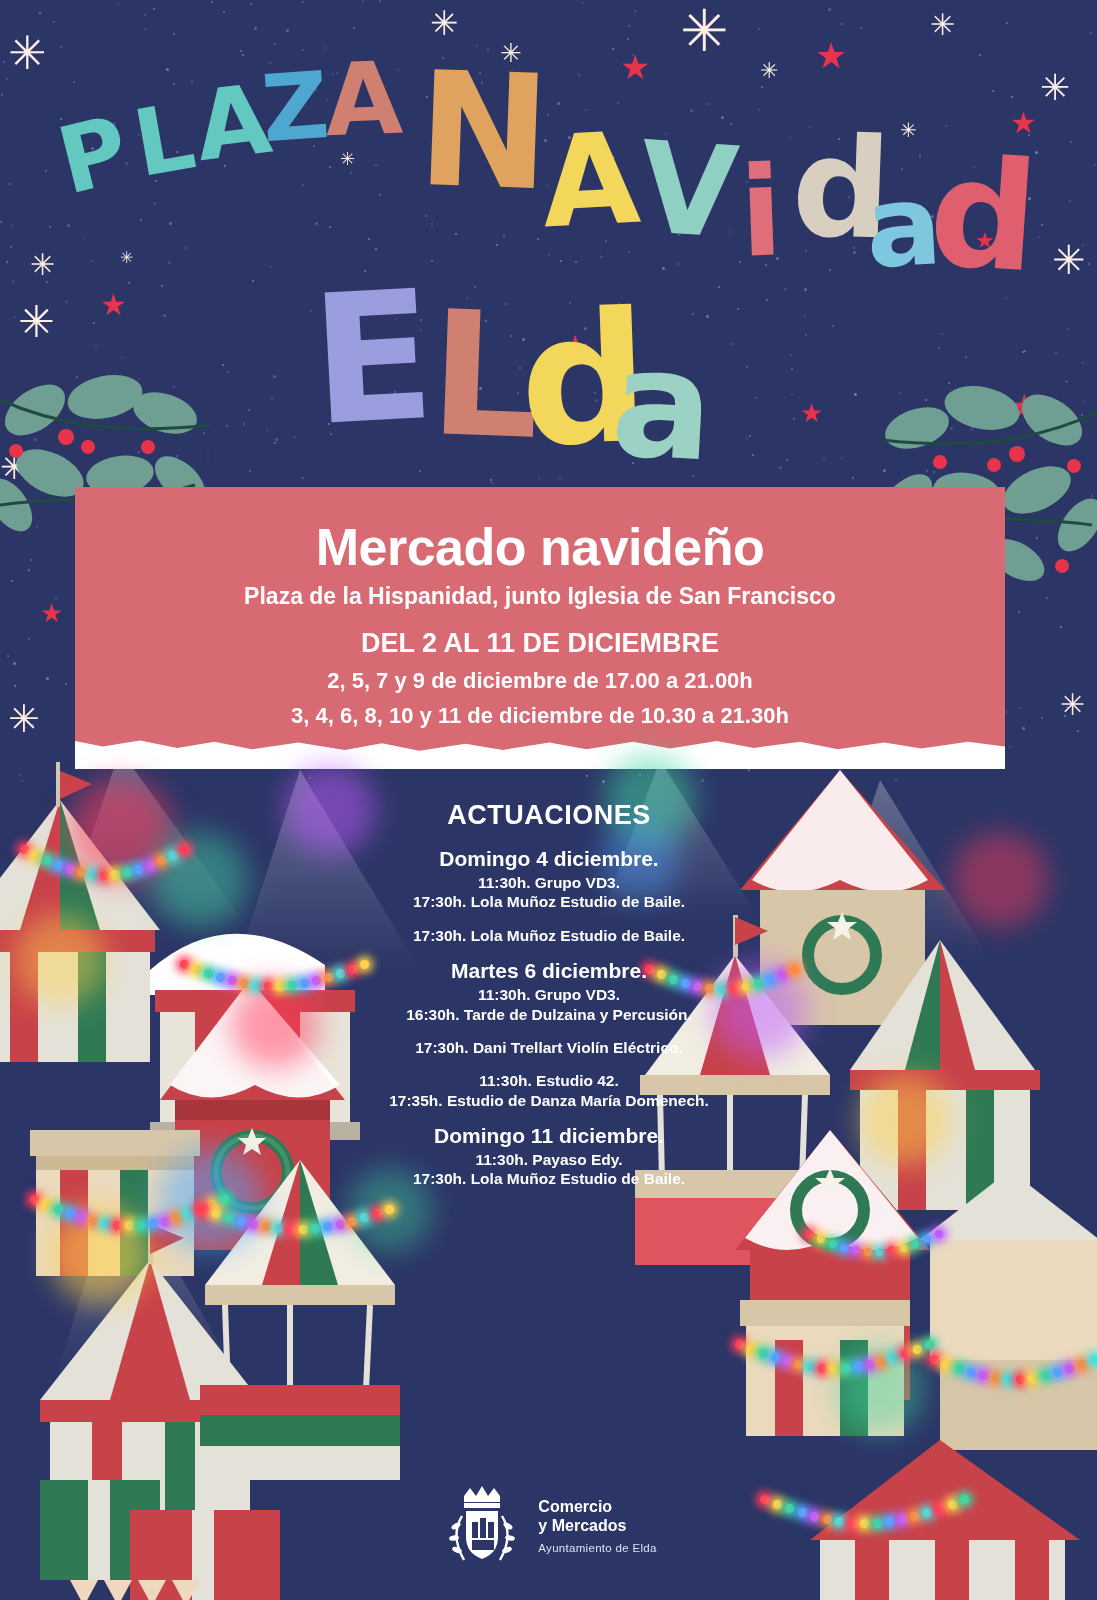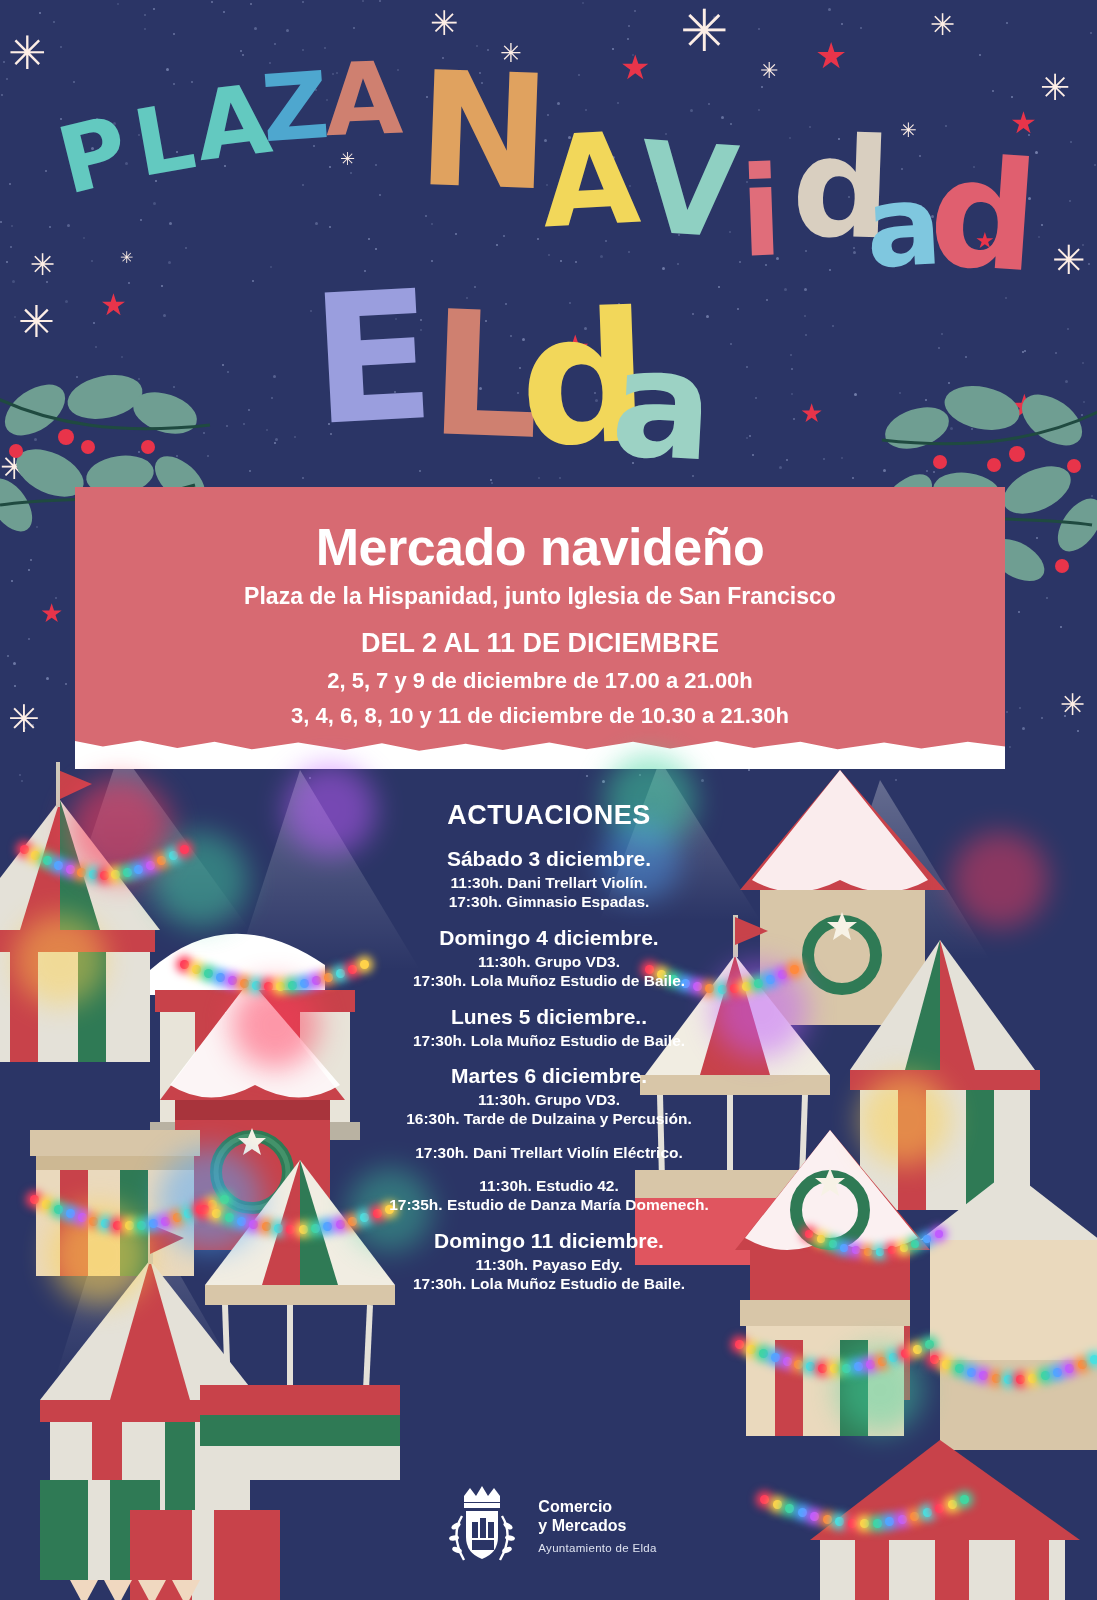--- a/index.html
+++ b/index.html
@@ -1037,31 +1037,25 @@
       <div class="bulb" style="left: 899.545px; top: 1243.6px; width: 8px; height: 8px; background: rgb(255, 210, 74); box-shadow: rgb(255, 210, 74) 0px 0px 9px 4px;"></div>
       <div class="bulb" style="left: 911.364px; top: 1239.73px; width: 8px; height: 8px; background: rgb(65, 214, 160); box-shadow: rgb(65, 214, 160) 0px 0px 9px 4px;"></div>
       <div class="bulb" style="left: 923.182px; top: 1235.07px; width: 8px; height: 8px; background: rgb(79, 168, 255); box-shadow: rgb(79, 168, 255) 0px 0px 9px 4px;"></div>
       <div class="bulb" style="left: 935px; top: 1230px; width: 8px; height: 8px; background: rgb(192, 92, 255); box-shadow: rgb(192, 92, 255) 0px 0px 9px 4px;"></div>
     </div>
 
   <div class="program">
     <div class="prog-title">ACTUACIONES</div>
     <div id="days">
         <div class="day">
-          <div class="day-name">Sábado 3 diciembre.</div>
-          <div class="act">11:30h. Dani Trellart Violín.</div>
-          <div class="act">17:30h. Gimnasio Espadas.</div>
-        </div>
-        <div class="day">
           <div class="day-name">Domingo 4 diciembre.</div>
           <div class="act">11:30h. Grupo VD3.</div>
           <div class="act">17:30h. Lola Muñoz Estudio de Baile.</div>
         </div>
         <div class="day">
-          <div class="day-name">Lunes 5 diciembre..</div>
           <div class="act">17:30h. Lola Muñoz Estudio de Baile.</div>
         </div>
         <div class="day">
           <div class="day-name">Martes 6 diciembre.</div>
           <div class="act">11:30h. Grupo VD3.</div>
           <div class="act">16:30h. Tarde de Dulzaina y Percusión.</div>
         </div>
         <div class="day">
           <div class="act">17:30h. Dani Trellart Violín Eléctrico.</div>
         </div>

